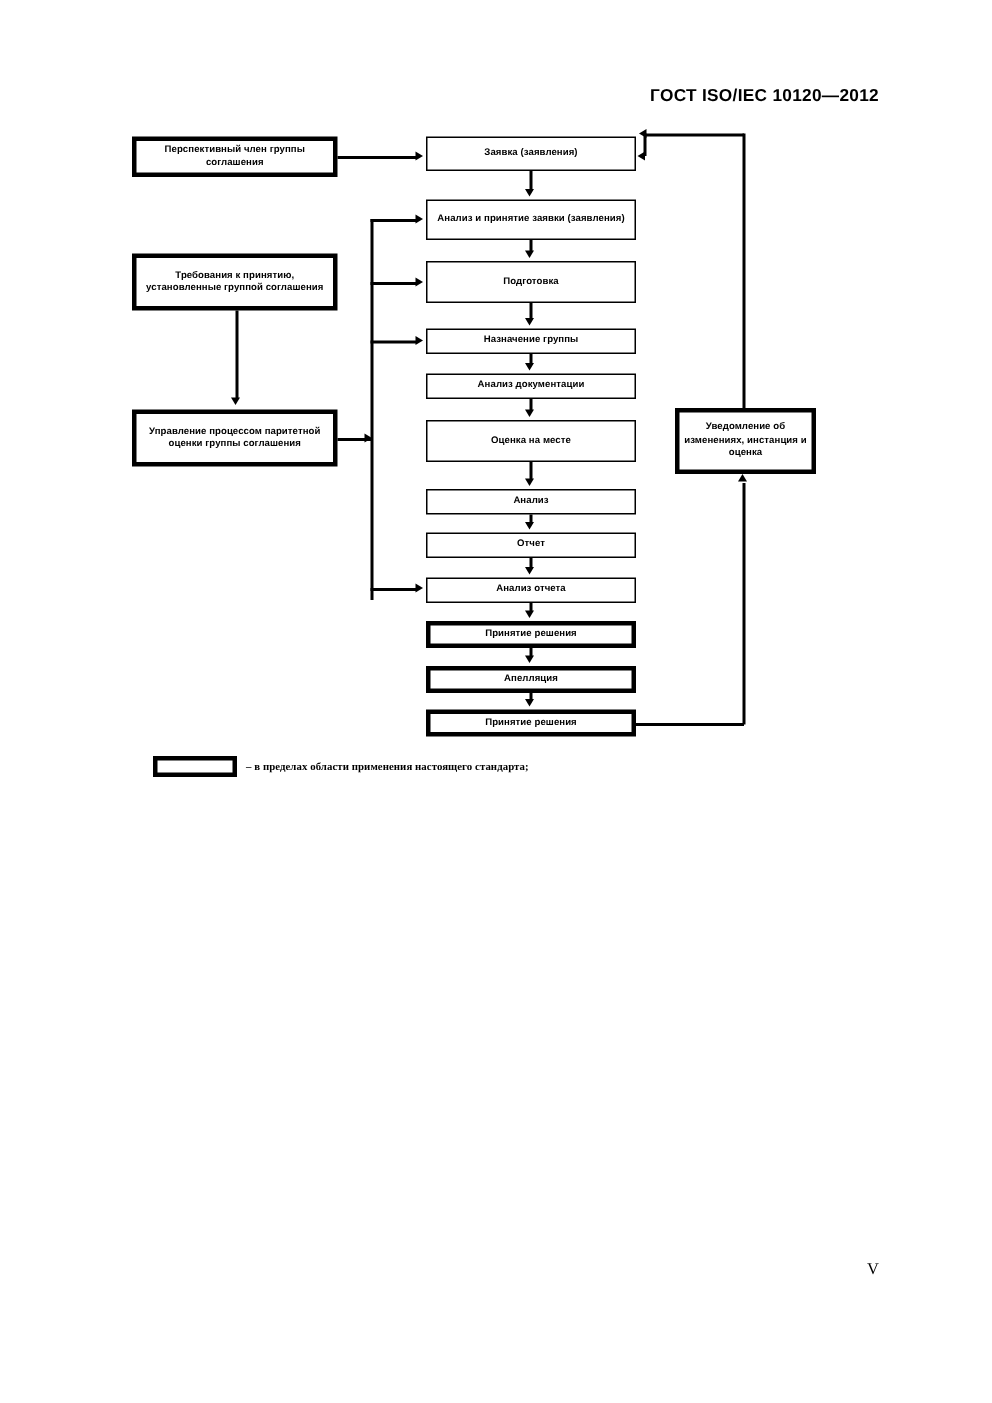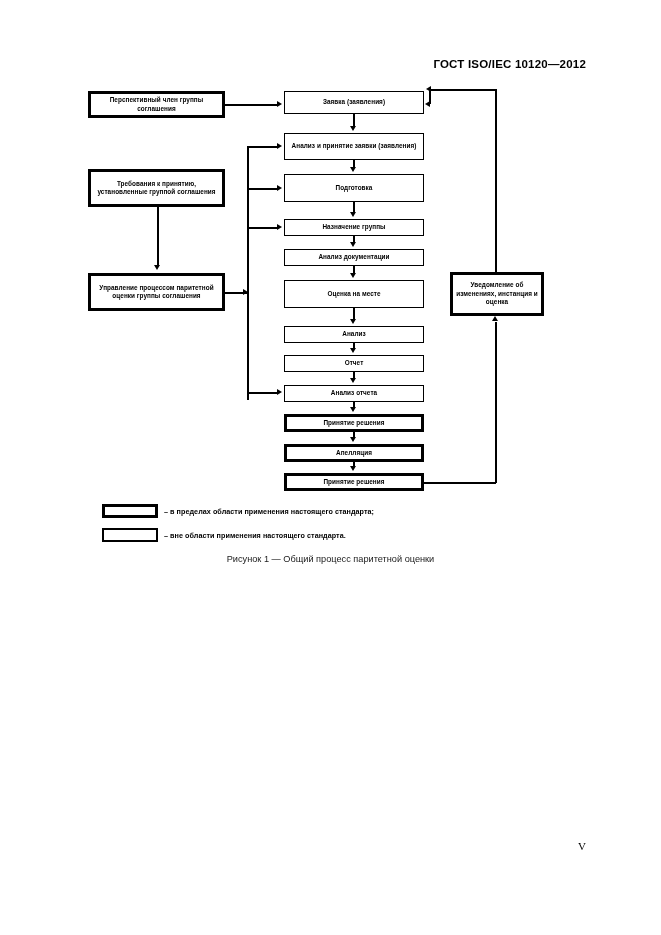--- a/index.html
+++ b/index.html
@@ -98,20 +98,21 @@
     border-right: 3.4px solid transparent;
     border-bottom: 5.2px solid #000000;
   }
 
   
   .legend-row {
     position: absolute;
     display: flex;
     align-items: center;
     gap: 6px;
+    font-family: Liberation Serif, serif;
   }
   .legend-swatch {
     box-sizing: border-box;
     width: 56px;
     height: 14px;
     background: #ffffff;
     border: 2px solid #000000;
   }
   .legend-swatch.thick {
     border-width: 3px;
@@ -279,21 +280,16 @@
   <div class="hline" style="left:430px; top:89px; width:66px;"></div>
   <div class="arrow-l" style="left:426px; top:85.6px;"></div>
   <div class="vline" style="left:429px; top:89px; height:15px;"></div>
   <div class="arrow-l" style="left:425px; top:100.6px;"></div>
 
   <div class="legend-row" style="left:102px; top:504px;">
     <div class="legend-swatch thick"></div>
     <div class="legend-text">– в пределах области применения настоящего стандарта;</div>
   </div>
 
-  <div class="legend-row" style="left:102px; top:528px;">
-    <div class="legend-swatch"></div>
-    <div class="legend-text">– вне области применения настоящего стандарта.</div>
-  </div>
-
-  <div class="caption">Рисунок 1 — Общий процесс паритетной оценки</div>
+
 </div>
 
 <div class="page-number">V</div>
 
 </body></html>

